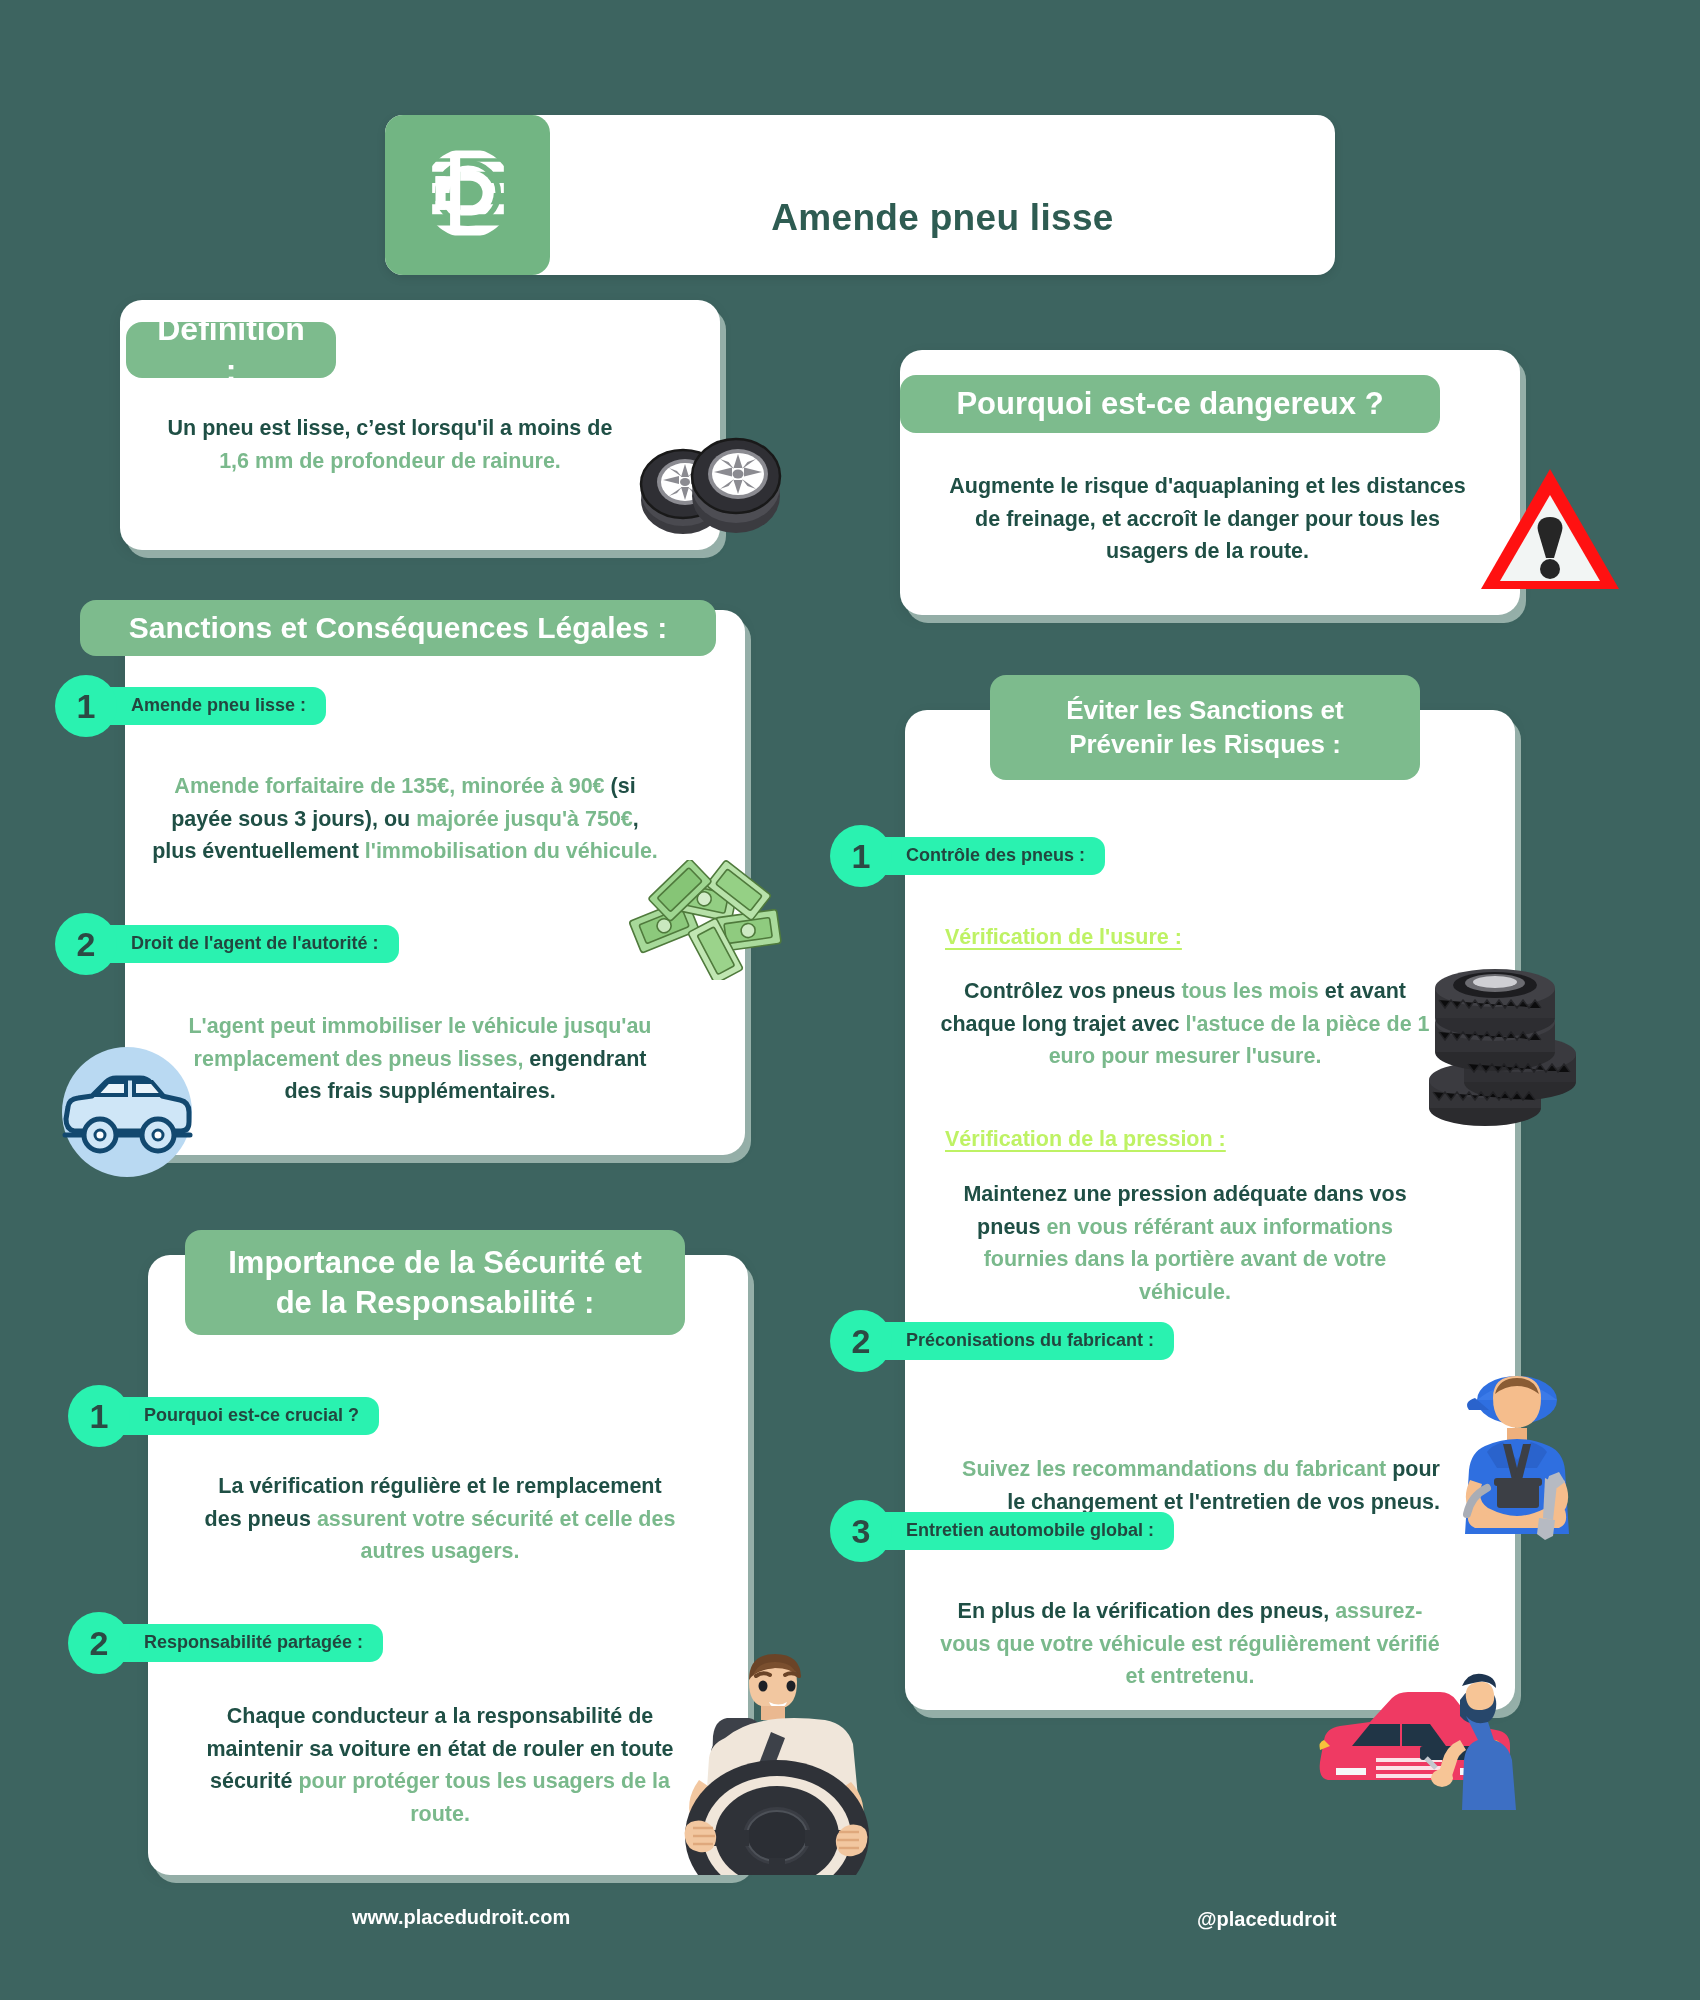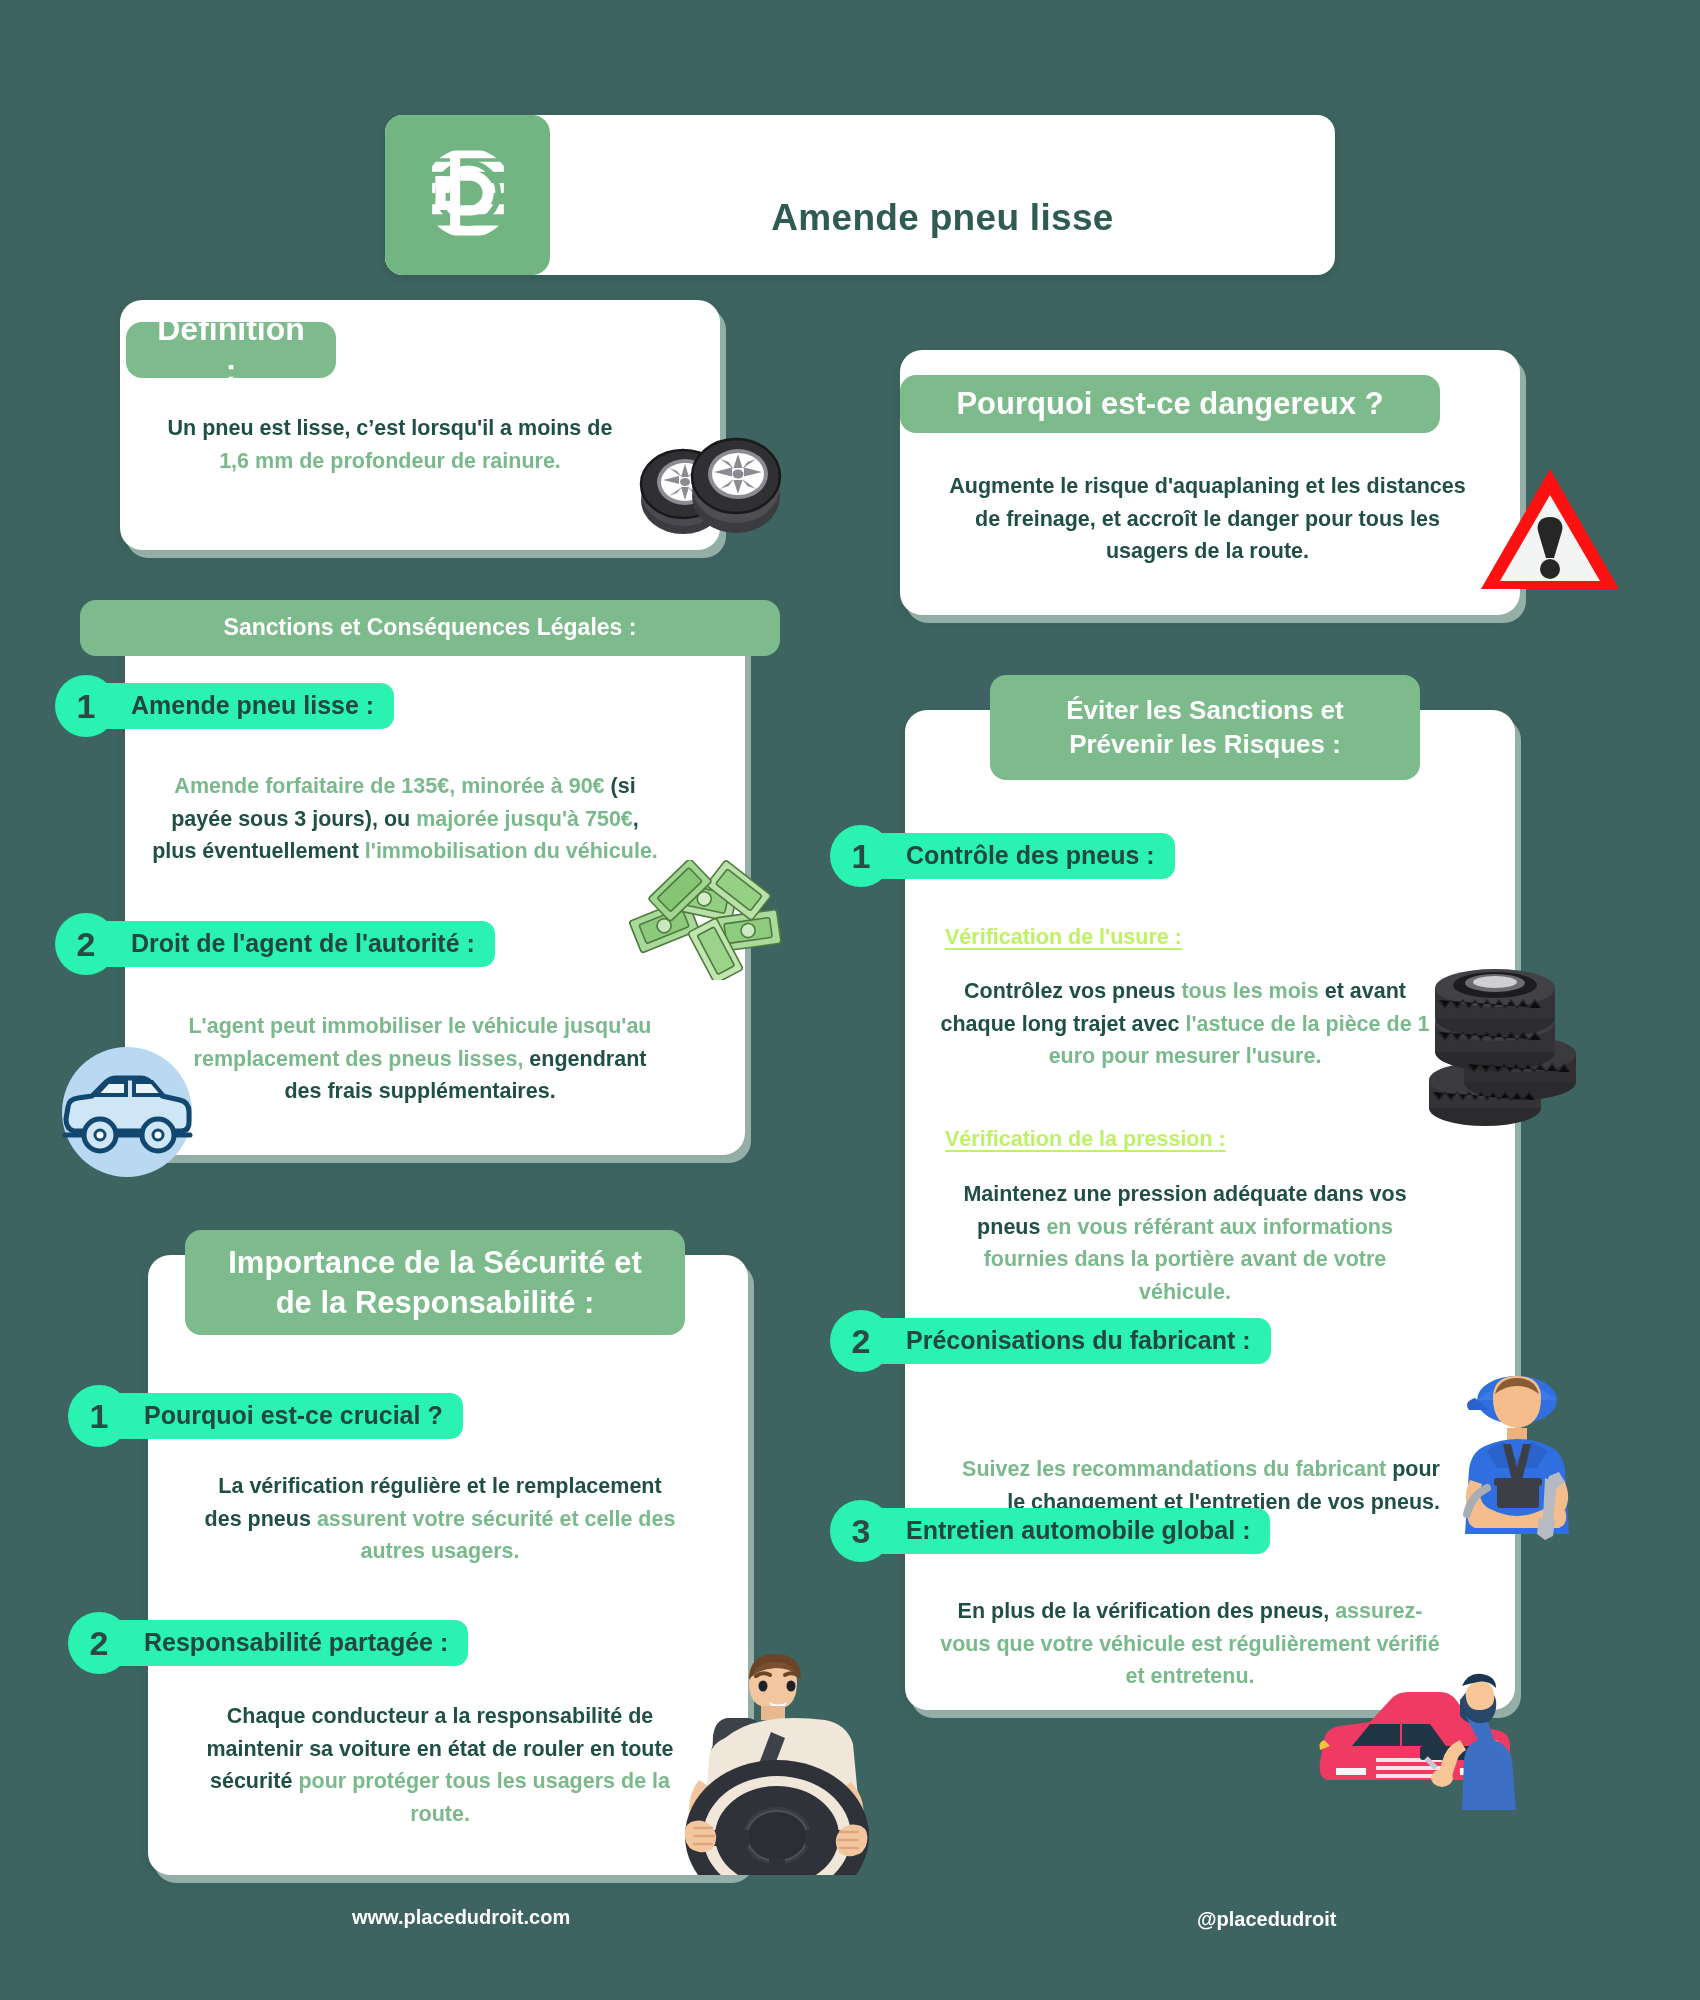--- a/index.html
+++ b/index.html
@@ -78,21 +78,21 @@
     color: #2c4a44;
     font-size: 34px;
     font-weight: bold;
     display: flex; align-items: center; justify-content: center;
     flex: 0 0 auto;
     z-index: 2;
   }
   .step-label {
     background: #2af2b0;
     color: #23463f;
-    font-size: 25px;
+    font-size: 18px;
     font-weight: bold;
     border-radius: 13px;
     padding: 8px 20px 9px 20px;
     margin-left: -22px;
     padding-left: 36px;
     white-space: nowrap;
     z-index: 1;
   }
 
   
@@ -216,21 +216,21 @@
     <path d="M72 4 L141 124 L3 124 Z" fill="#ff1111"></path>
     <path d="M72 30 L122 116 L22 116 Z" fill="#f2f5f4"></path>
     <g fill="#262626">
       <path d="M72 52 c-9 0 -14 6 -12 14 l8 27 h8 l8 -27 c2 -8 -3 -14 -12 -14z"></path>
       <circle cx="72" cy="104" r="10"></circle>
     </g>
   </svg>
 </div>
 
 <div class="card" style="left:125px; top:610px; width:620px; height:545px;"></div>
-<div class="pill-title" style="left:80px; top:600px; width:700px; height:56px; font-size:23px;">Sanctions et Conséquences Légales :</div>
+<div class="pill-title" style="left:80px; top:600px; width:636px; height:56px; font-size:30px;">Sanctions et Conséquences Légales :</div>
 
 <div class="step" style="left:55px; top:675px;">
   <div class="step-num">1</div>
   <div class="step-label">Amende pneu lisse :</div>
 </div>
 <div class="body-text" style="left:150px; top:770px; width:510px;">
   <span class="g">Amende forfaitaire de 135€,</span><span> </span><span class="g">minorée à 90€ </span><span>(si payée sous 3 jours), ou </span><span class="g">majorée jusqu'à 750€</span><span>, plus éventuellement </span><span class="g">l'immobilisation du véhicule.</span>
 </div>
 
 <div class="step" style="left:55px; top:913px;">

